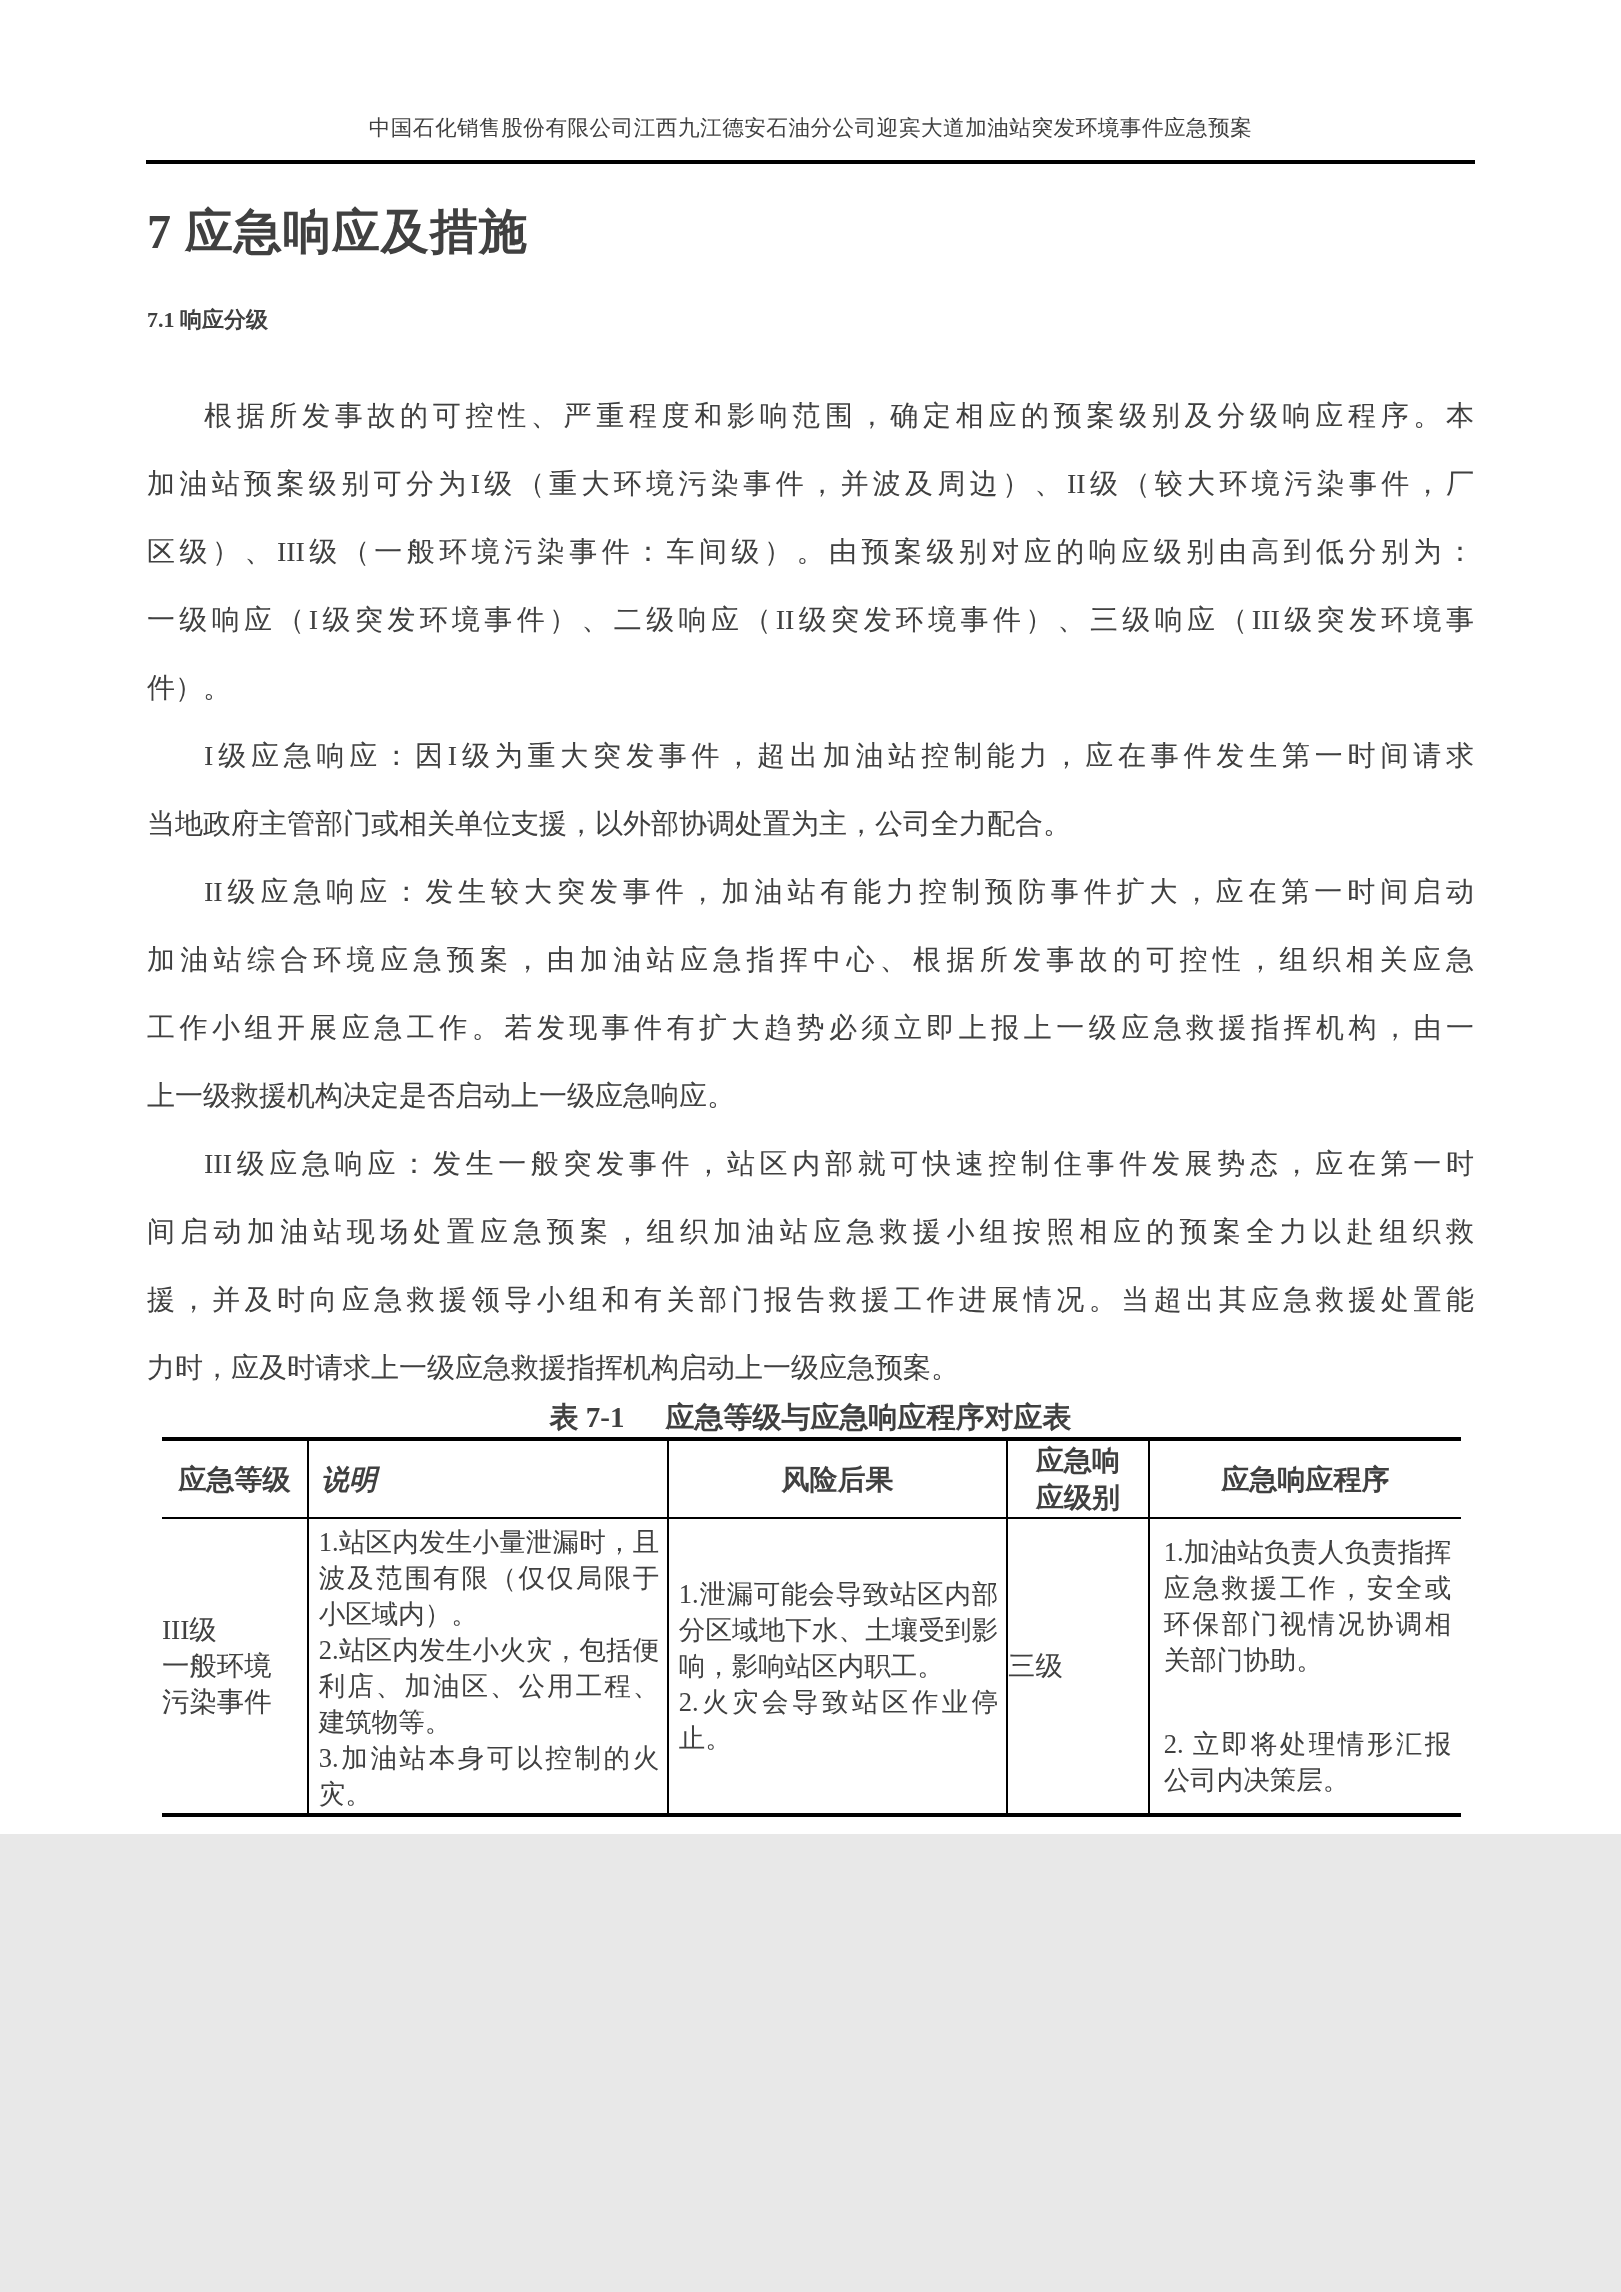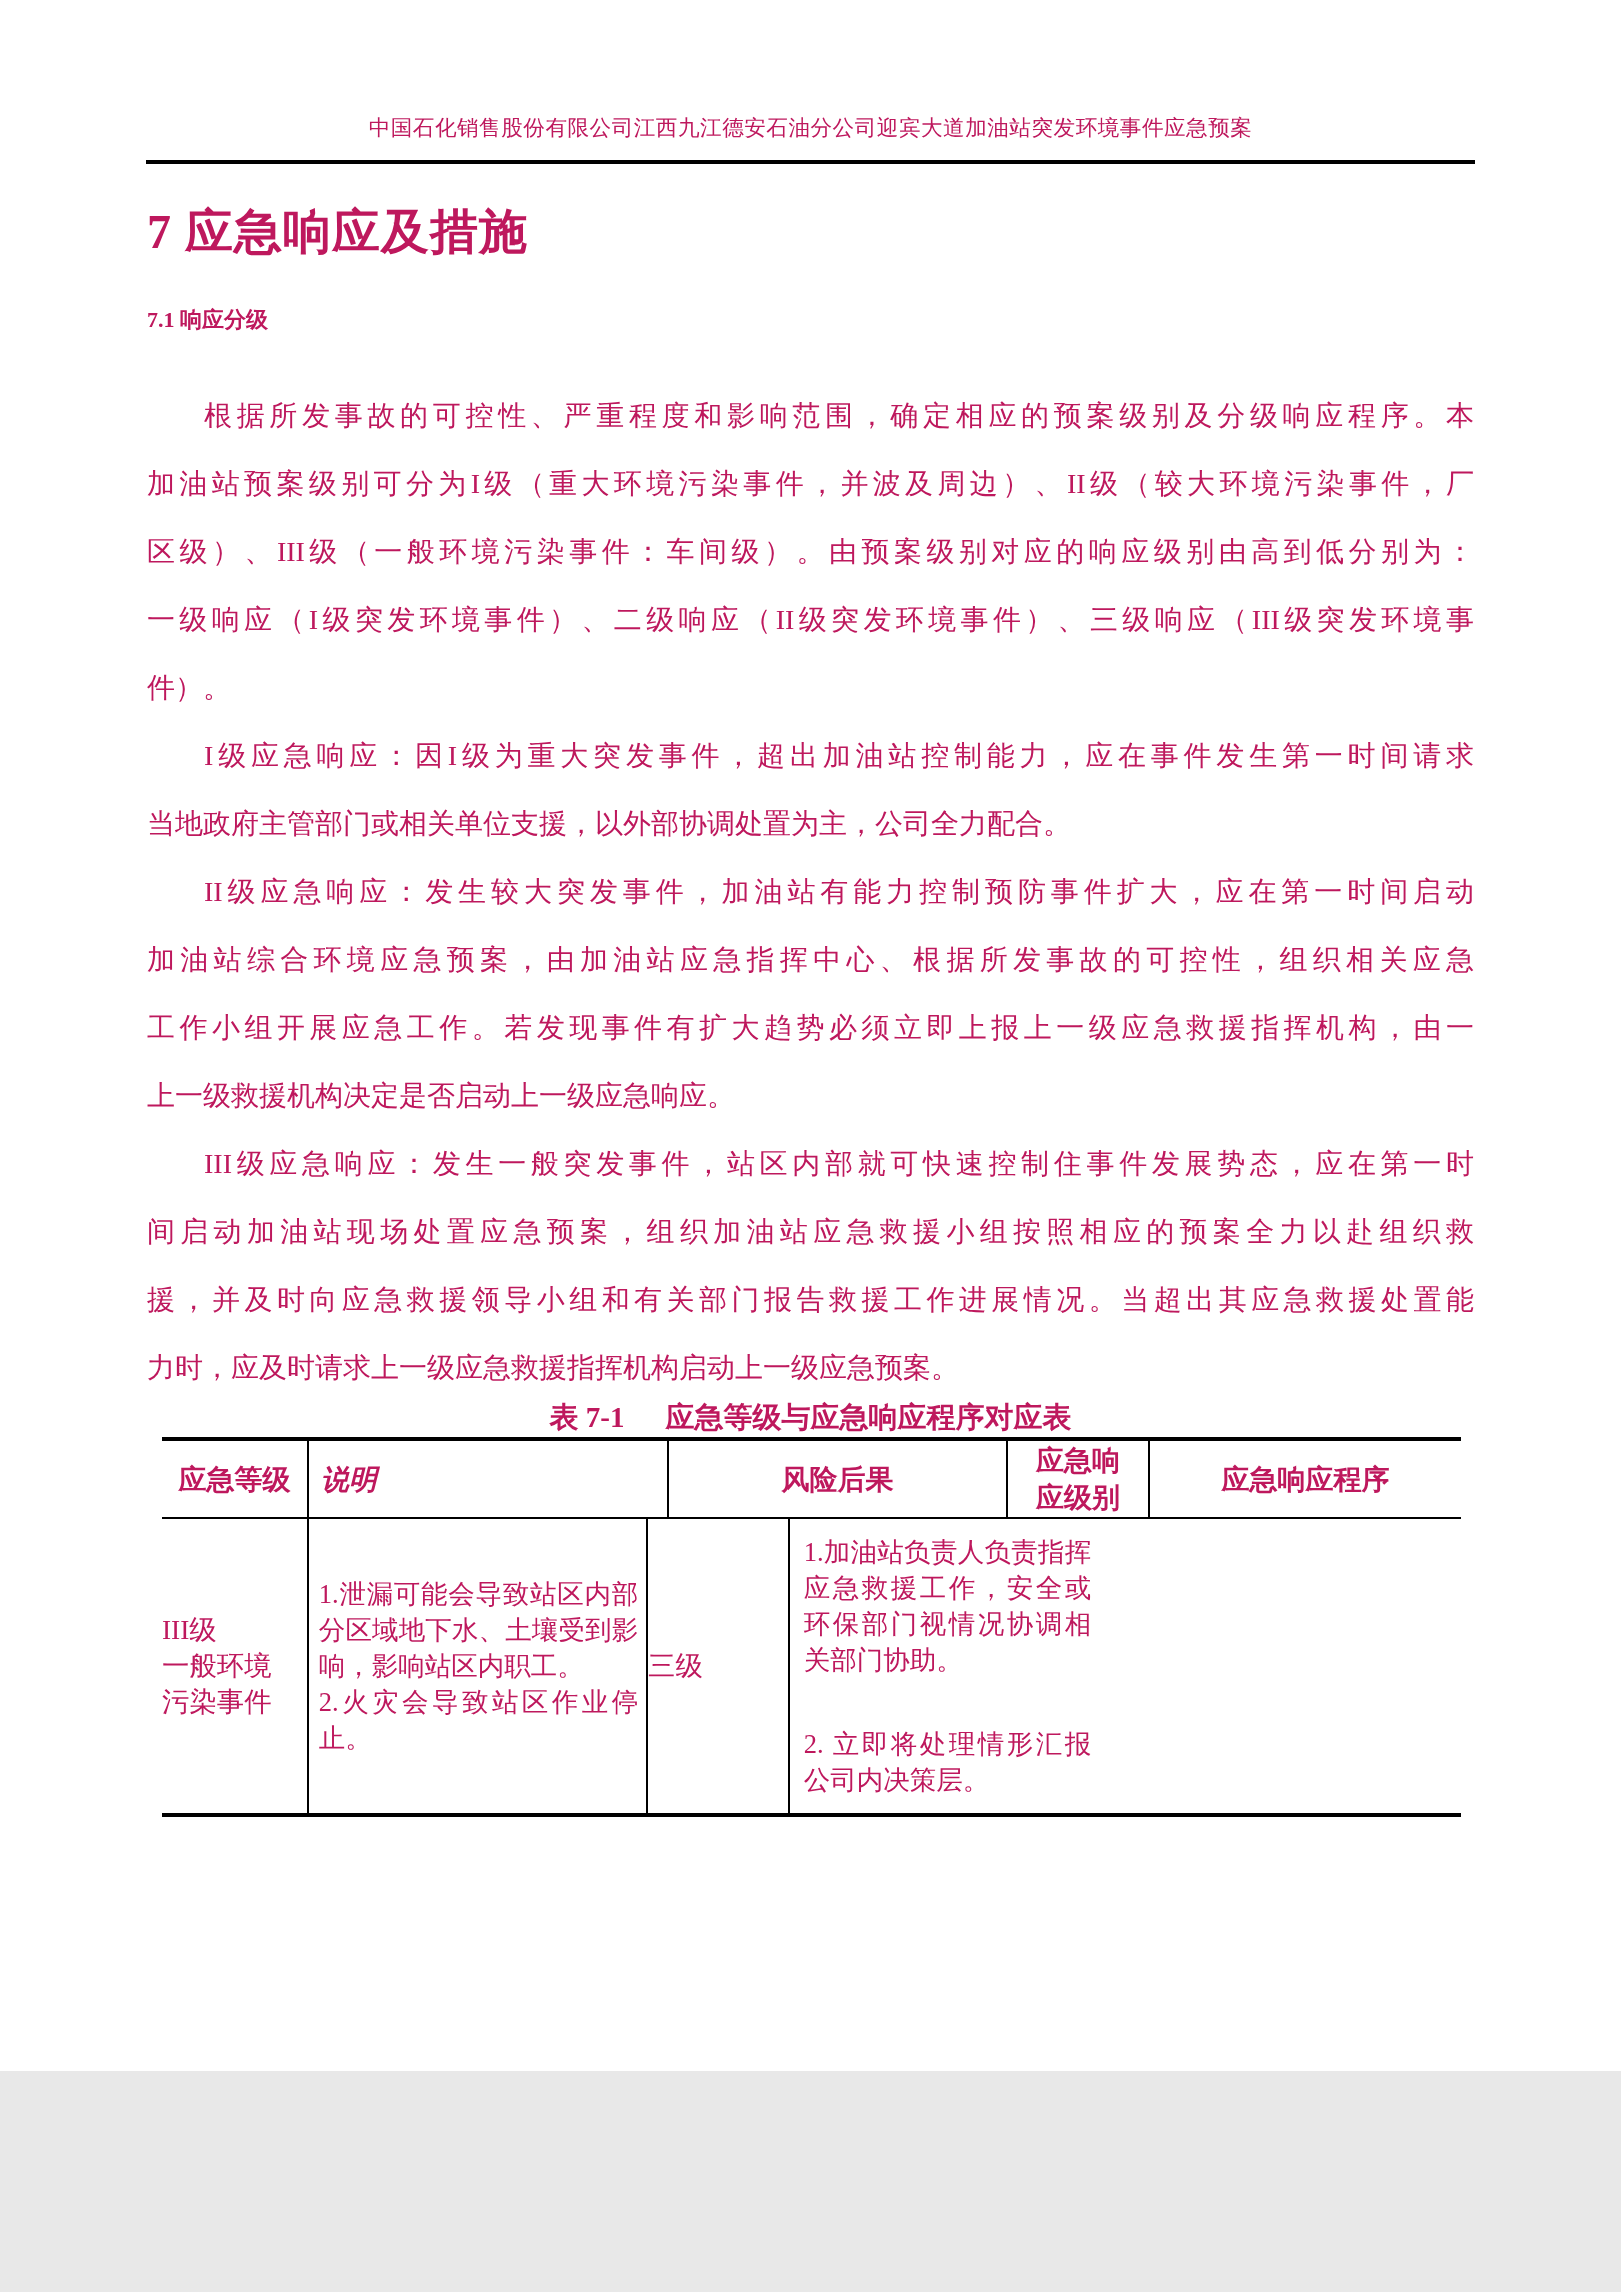--- a/index.html
+++ b/index.html
@@ -1,20 +1,20 @@
 <!DOCTYPE html>
 <html lang="zh"><head>
 <meta charset="utf-8">
 <style>
   html,body{margin:0;padding:0;background:#e8e8e8;}
   .page{
     position:relative;
-    width:1621px;height:2071px;
+    width:1621px;height:1834px;
     background:#ffffff;
-    color:#be185d;
+    color:#404040;
     font-family:"Liberation Serif","DejaVu Serif",serif;
     overflow:hidden;
     margin:0 auto;
   }
   .doc-header{
     position:absolute;top:114px;left:147px;width:1327px;
     text-align:center;font-size:21.6px;line-height:29px;
     letter-spacing:0.5px;
   }
   .header-rule{
@@ -139,20 +139,25 @@
       <div class="cell hcell c5">
         <div>应急响应程序</div>
       </div>
     </div>
     <div class="trow tbody">
       <div class="cell bcell center c1 vline">
         <div>III级</div>
         <div>一般环境</div>
         <div>污染事件</div>
       </div>
+      <div class="cell bcell top pad c2 vline">
+        <p>1.站区内发生小量泄漏时，且波及范围有限（仅仅局限于小区域内）。</p>
+        <p>2.站区内发生小火灾，包括便利店、加油区、公用工程、建筑物等。</p>
+        <p>3.加油站本身可以控制的火灾。</p>
+      </div>
       <div class="cell bcell pad c3 vline">
         <p>1.泄漏可能会导致站区内部分区域地下水、土壤受到影响，影响站区内职工。</p>
         <p>2.火灾会导致站区作业停止。</p>
       </div>
       <div class="cell bcell center c4 vline">
         <div>三级</div>
       </div>
       <div class="cell bcell pad5 c5">
         <p>1.加油站负责人负责指挥应急救援工作，安全或环保部门视情况协调相关部门协助。</p>
         <p>2. 立即将处理情形汇报公司内决策层。</p>

